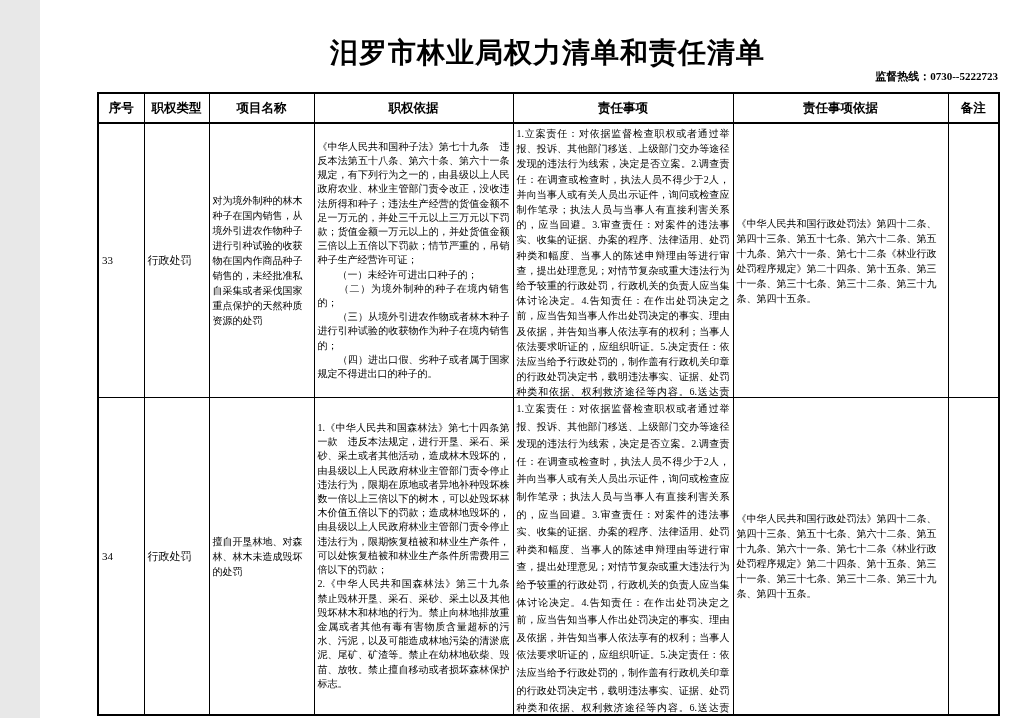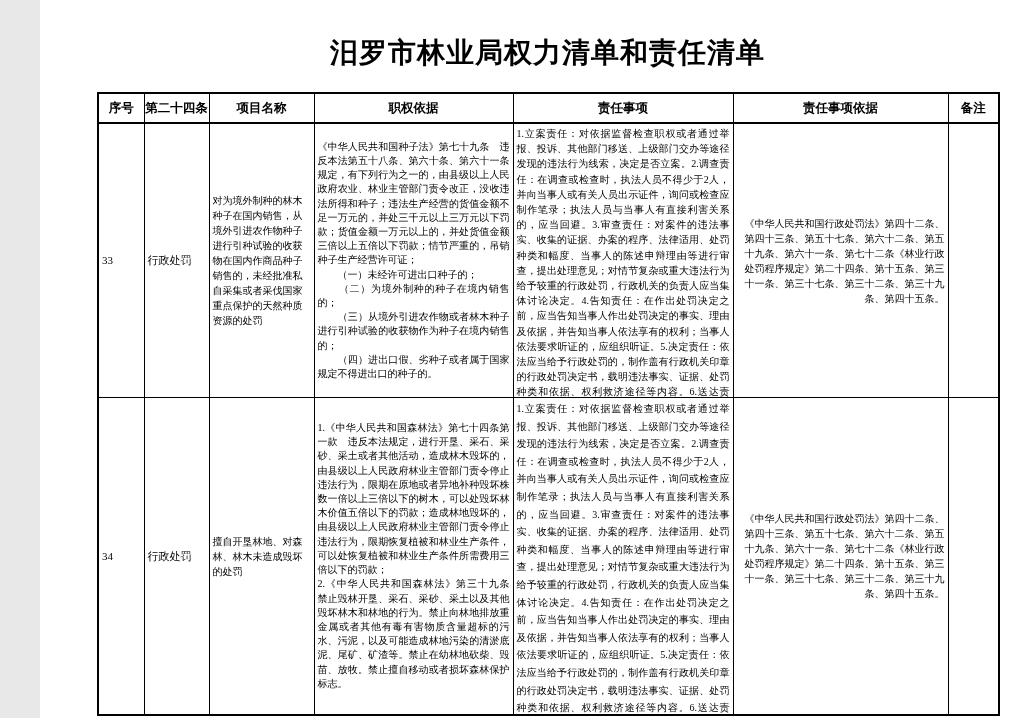--- a/index.html
+++ b/index.html
@@ -69,46 +69,47 @@
     text-align:justify;
     line-height:14.2px;
   }
   .cell-duty{
     text-align:justify;
   }
   td.v-top{vertical-align:top;}
   .duty-33{height:269px;line-height:15.2px;overflow:hidden;}
   .duty-34{height:312px;line-height:17.6px;overflow:hidden;}
   .cell-duty-basis{
-    text-align:right;
+    text-align:left;
     line-height:15px;
   }
 </style>
 </head>
 <body>
 
 <div class="page">
 
   <div class="doc-title">汨罗市林业局权力清单和责任清单</div>
 
+  <div class="hotline">监督热线：0730--5222723</div>
 
   <table class="power-table">
     <colgroup>
       <col style="width:46px">
       <col style="width:65px">
       <col style="width:105px">
       <col style="width:199px">
       <col style="width:220px">
       <col style="width:215px">
       <col style="width:51px">
     </colgroup>
     <thead>
       <tr>
         <th>序号</th>
-        <th>第二十四条</th>
+        <th>职权类型</th>
         <th>项目名称</th>
         <th>职权依据</th>
         <th>责任事项</th>
         <th>责任事项依据</th>
         <th>备注</th>
       </tr>
     </thead>
     <tbody>
       <tr class="row-33">
         <td>

